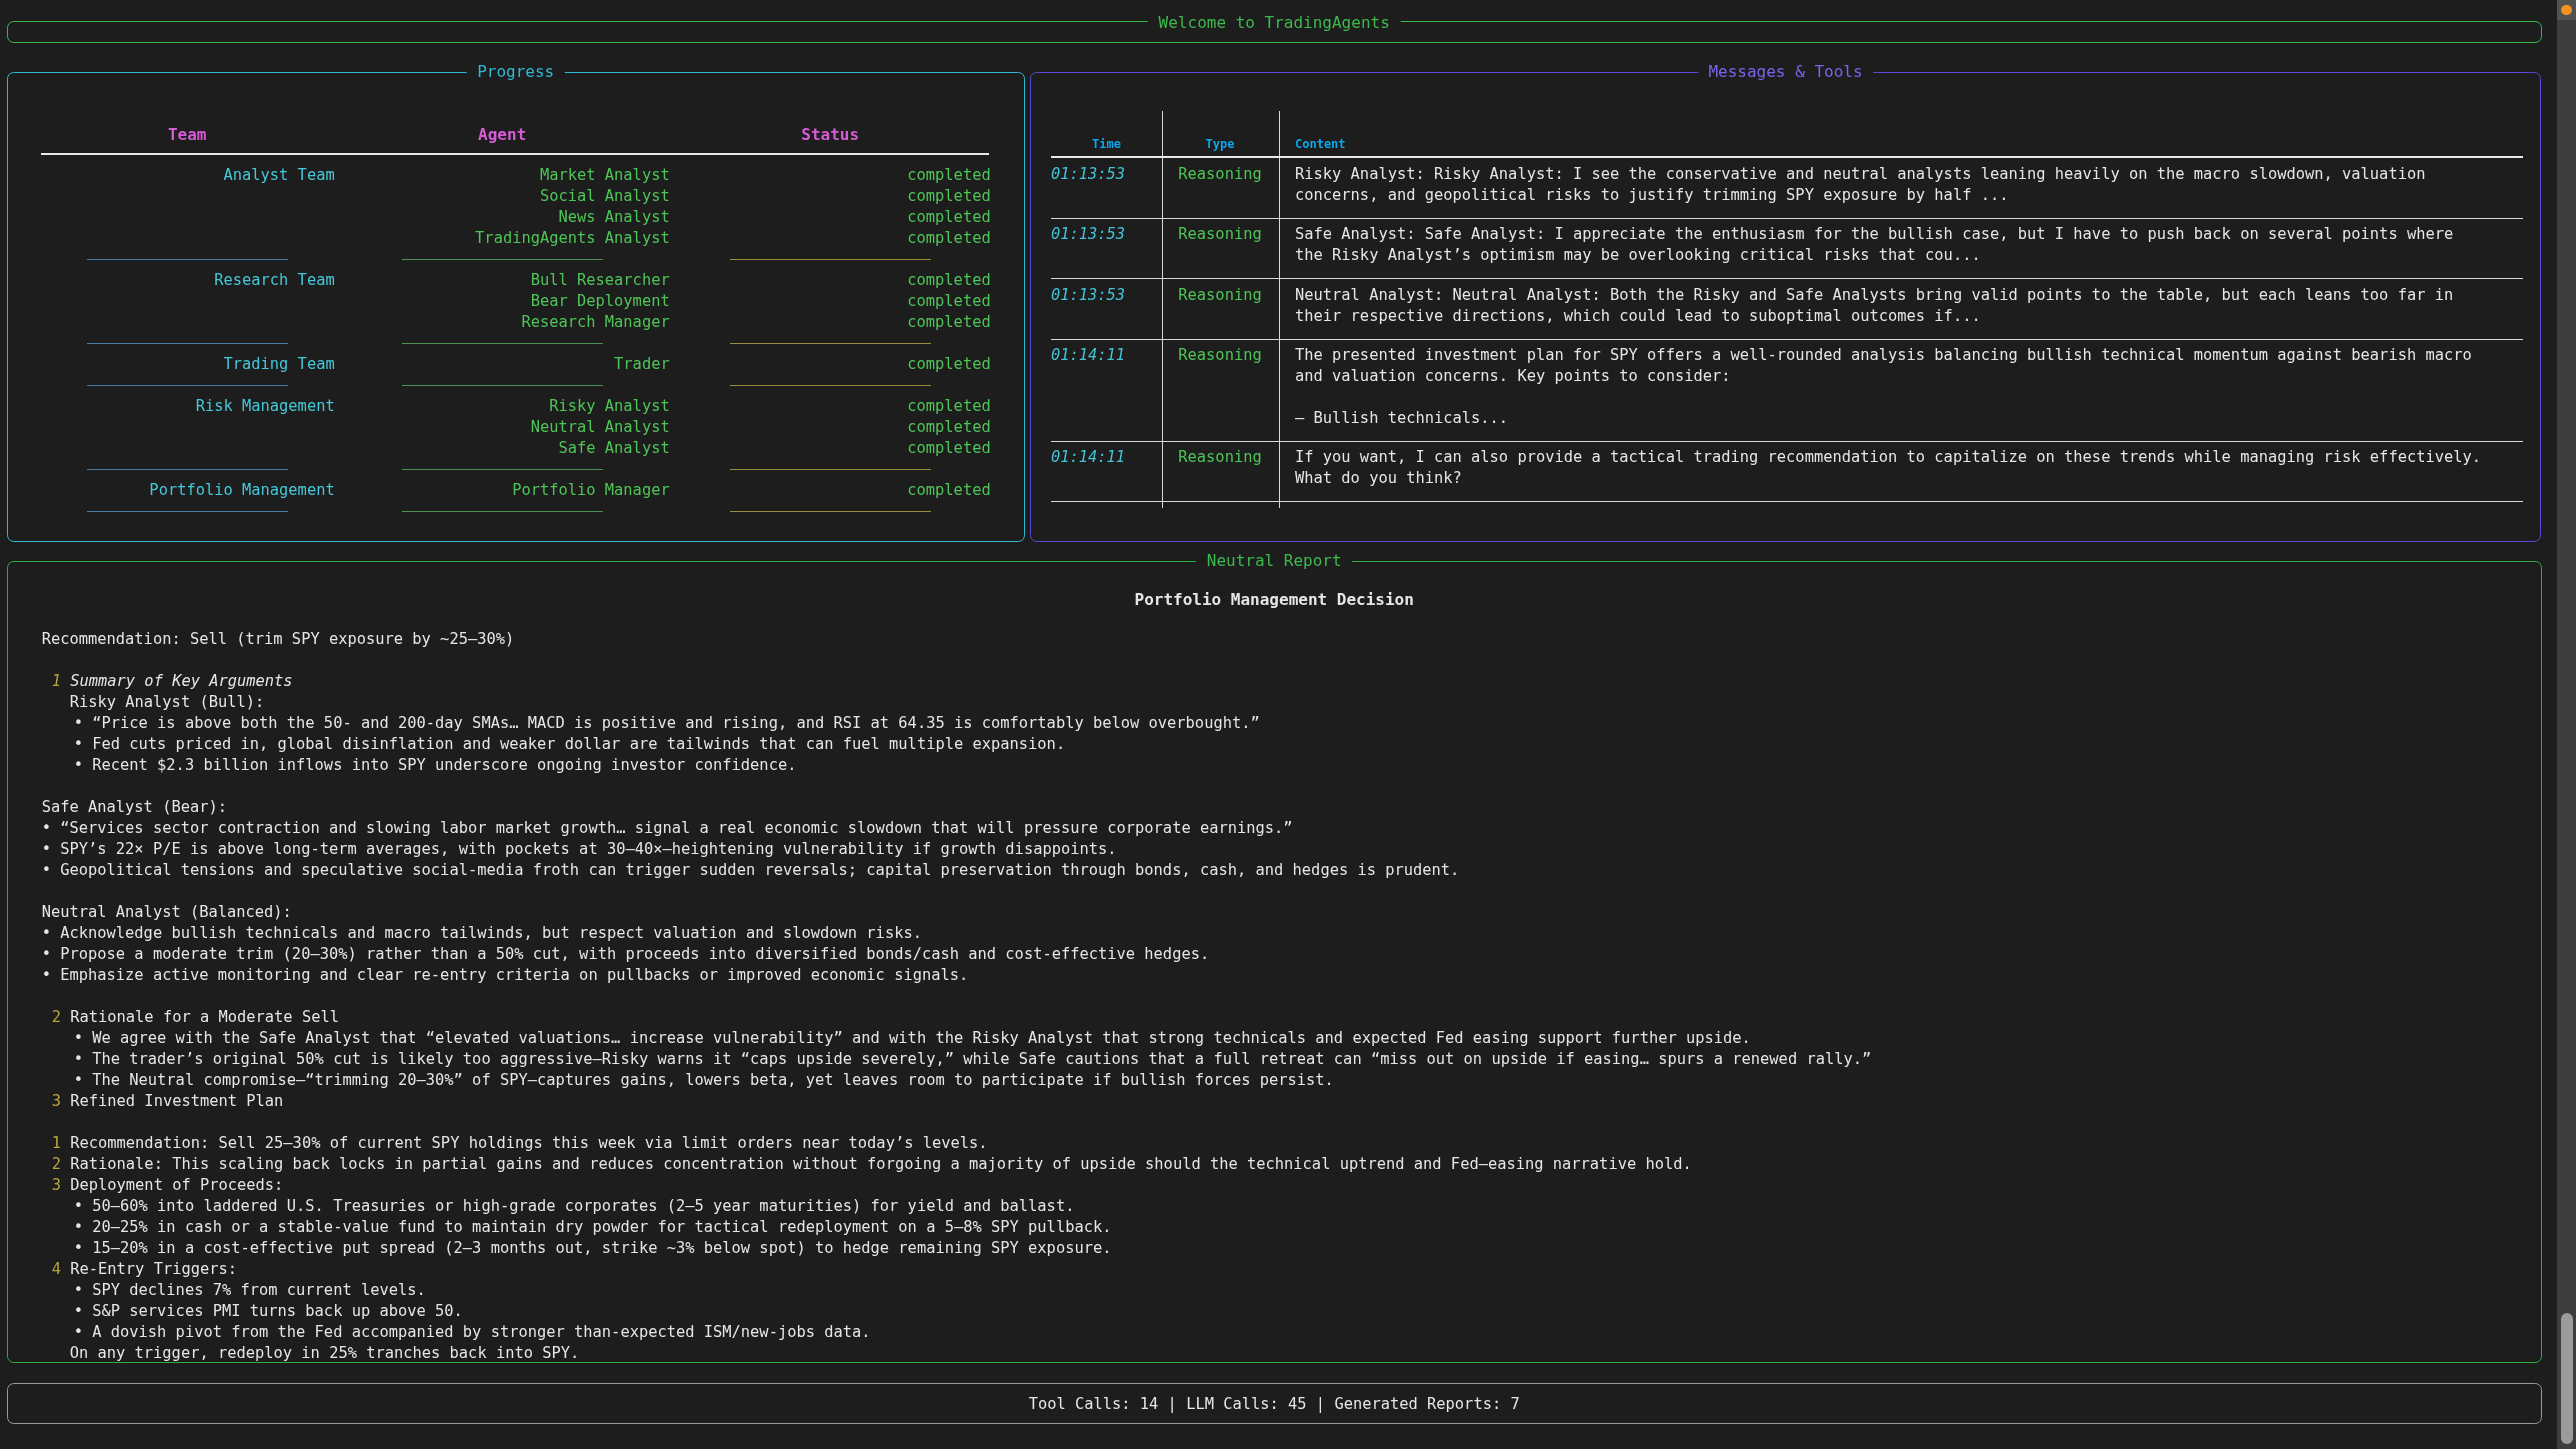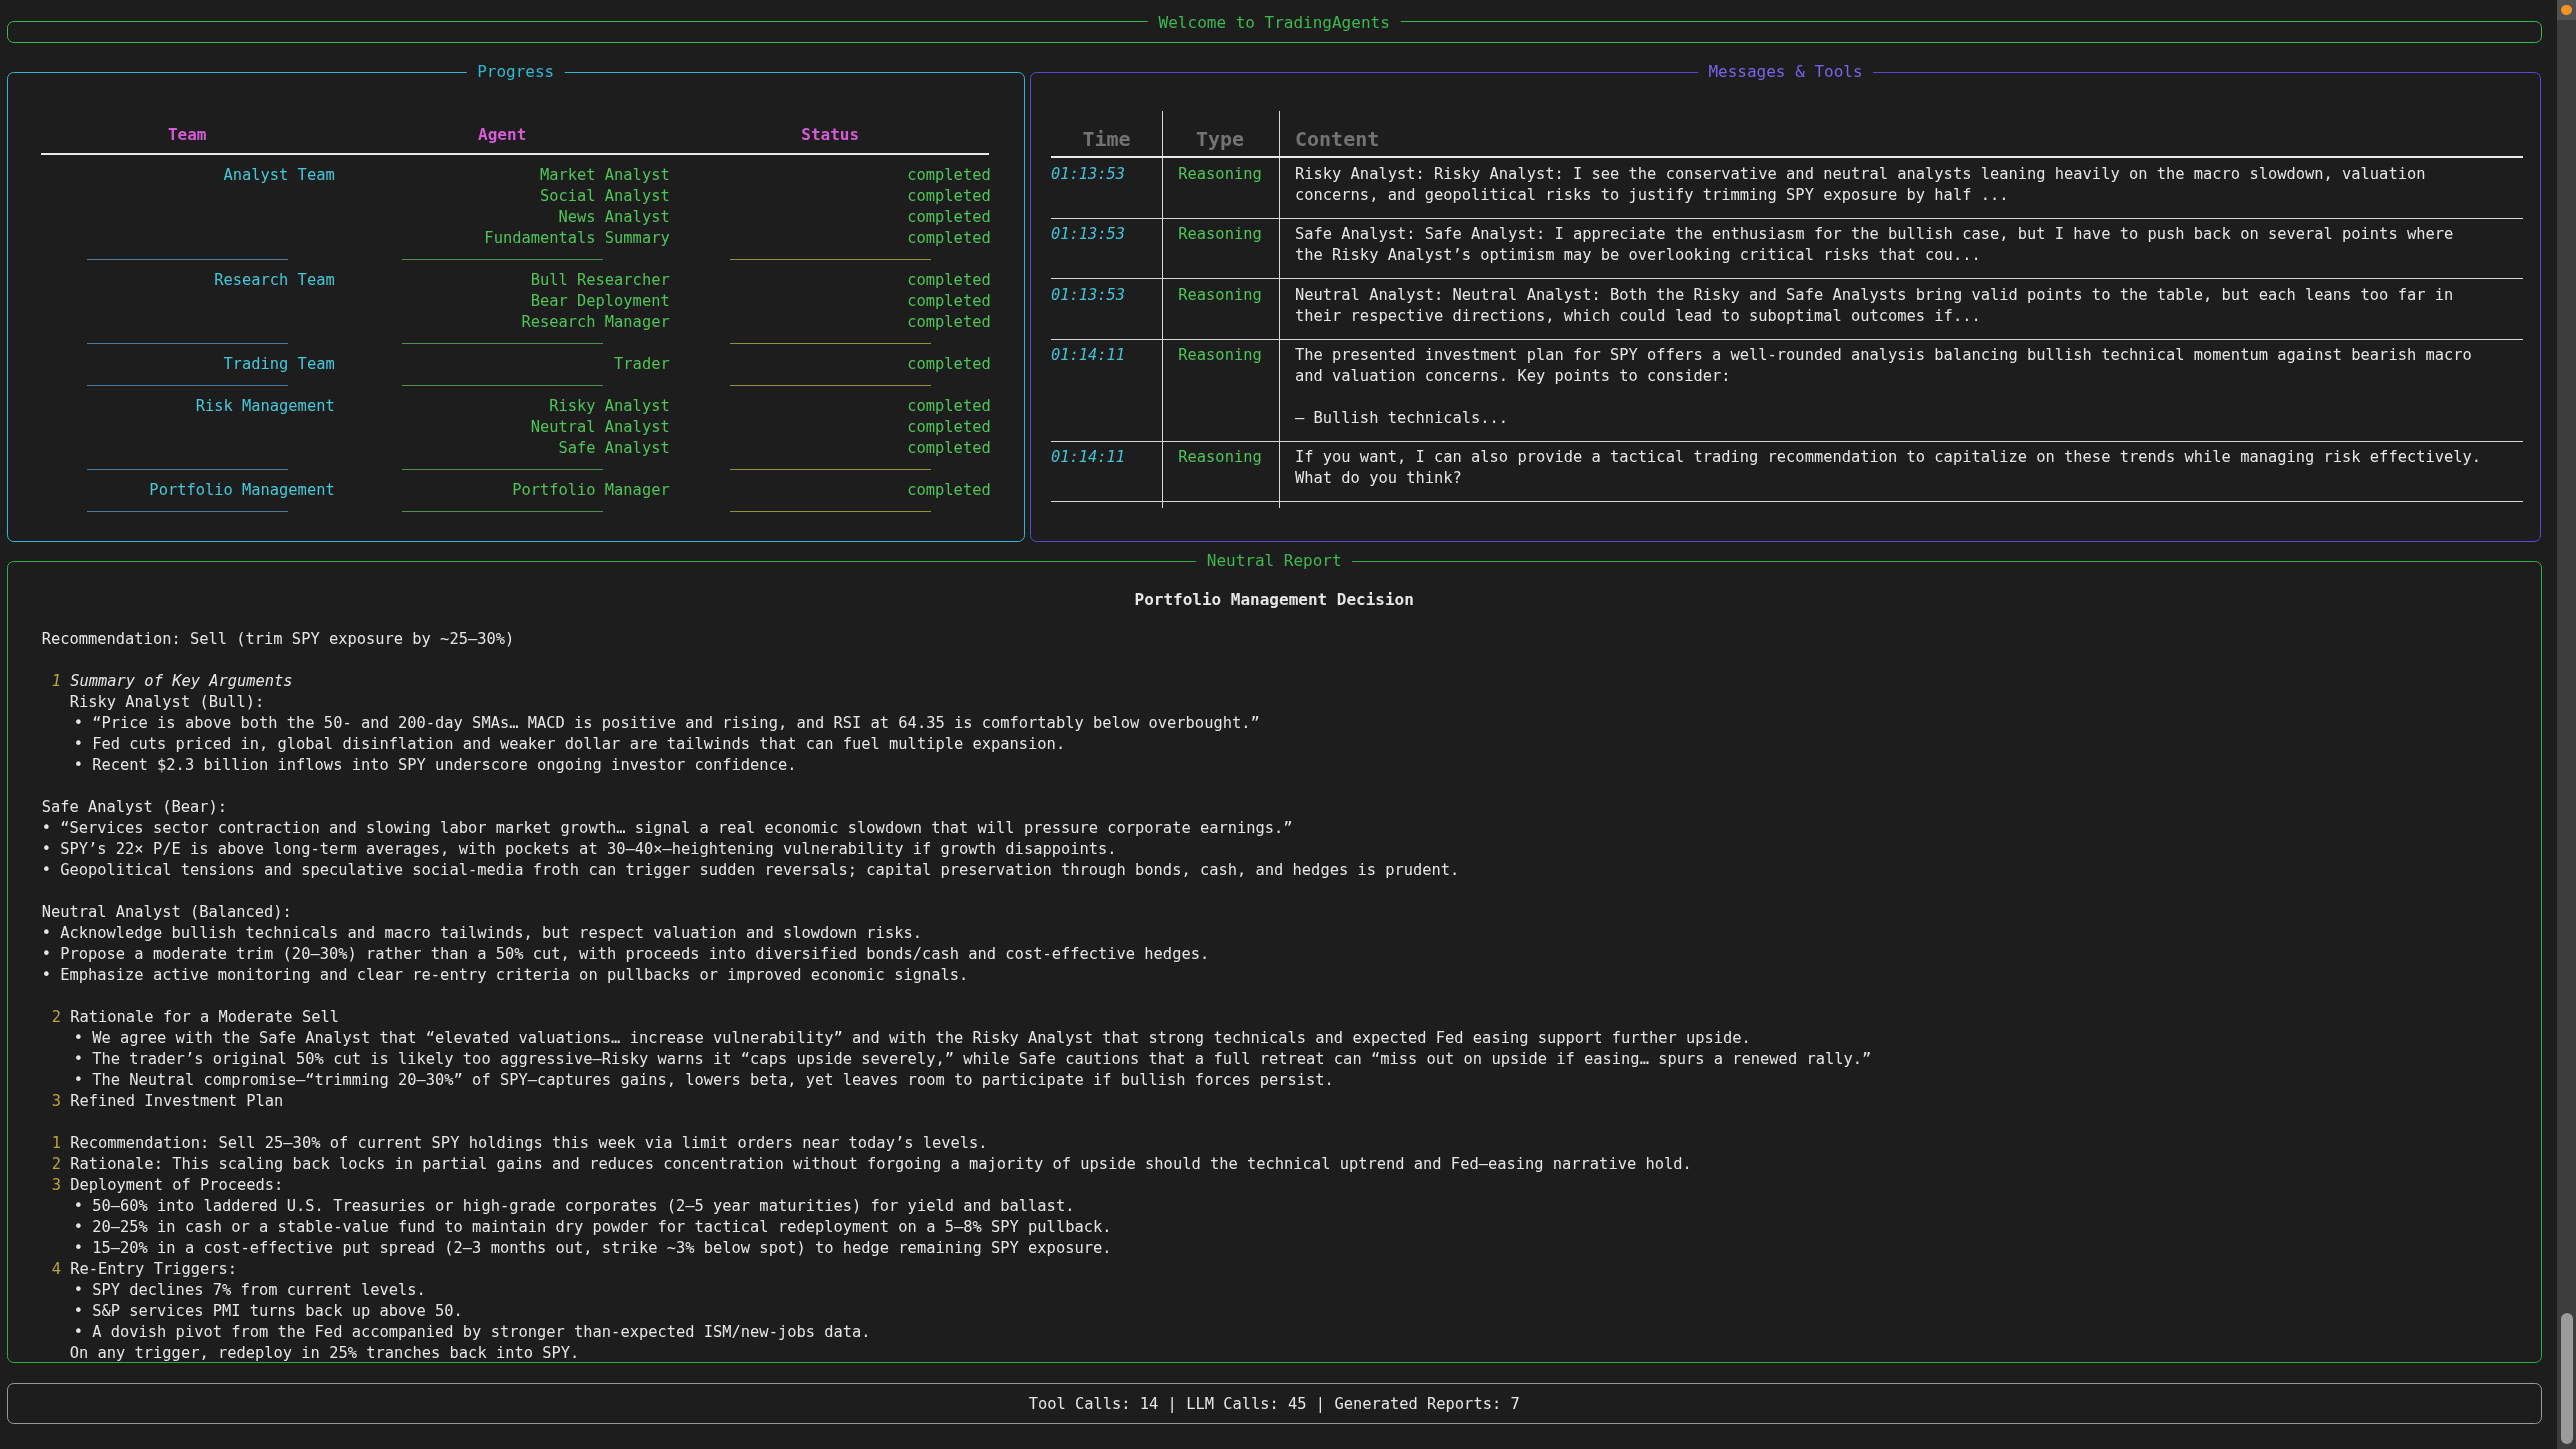--- a/index.html
+++ b/index.html
@@ -25,21 +25,21 @@
   .pt-sep-row{display:grid;grid-template-columns:295px 335px 321px;height:21px;align-items:center;}
   .sepline{height:1.3px;width:201px;margin:0 auto;}
   .sep-team{background:#4a7aa0;}
   .sep-agent{background:#4d9150;}
   .sep-status{background:#96903e;}
   
   #messages-panel{left:1030px;top:72px;width:1509px;height:468px;border-color:#5a49d6;}
   #messages-panel .panel-title{color:#7a63ea;}
   #msg-table{position:absolute;left:20px;top:38px;width:1472px;}
   .mt-header{display:grid;grid-template-columns:111px 116px 1fr;height:40px;align-items:end;
-             padding-bottom:5.4px;font-weight:bold;color:#737373;font-size:20px;}
+             padding-bottom:5.4px;font-weight:bold;color:#0ea5e9;font-size:12px;}
   .mt-h-time,.mt-h-type{text-align:center;}
   .mt-h-content{padding-left:17px;}
   .mt-hsep{height:2px;background:#e8e8e8;}
   .m-row{display:grid;grid-template-columns:111px 116px 1fr;border-bottom:1.3px solid #d8d8d8;padding:5.4px 0 12px;}
   .m-time{text-align:left;color:#41c4d8;line-height:21px;font-style:italic;}
   .m-type{text-align:center;color:#4ec557;line-height:21px;}
   .m-content{padding-left:17px;padding-right:20px;}
   .m-line{height:21px;line-height:21px;white-space:pre;}
   .v-div{position:absolute;top:38px;height:397px;width:1.3px;background:#d8d8d8;}
   #vdiv1{left:131px;} #vdiv2{left:248px;}
@@ -88,21 +88,21 @@
             <div class="pt-agent">Social Analyst</div>
             <div class="pt-status">completed</div>
           </div>
           <div class="pt-row">
             <div class="pt-team"></div>
             <div class="pt-agent">News Analyst</div>
             <div class="pt-status">completed</div>
           </div>
           <div class="pt-row">
             <div class="pt-team"></div>
-            <div class="pt-agent">Fundamentals Summary</div>
+            <div class="pt-agent">TradingAgents Analyst</div>
             <div class="pt-status">completed</div>
           </div>
           <div class="pt-sep-row">
             <div class="">
               <div class="sepline sep-team"></div>
             </div>
             <div class="">
               <div class="sepline sep-agent"></div>
             </div>
             <div class="">

